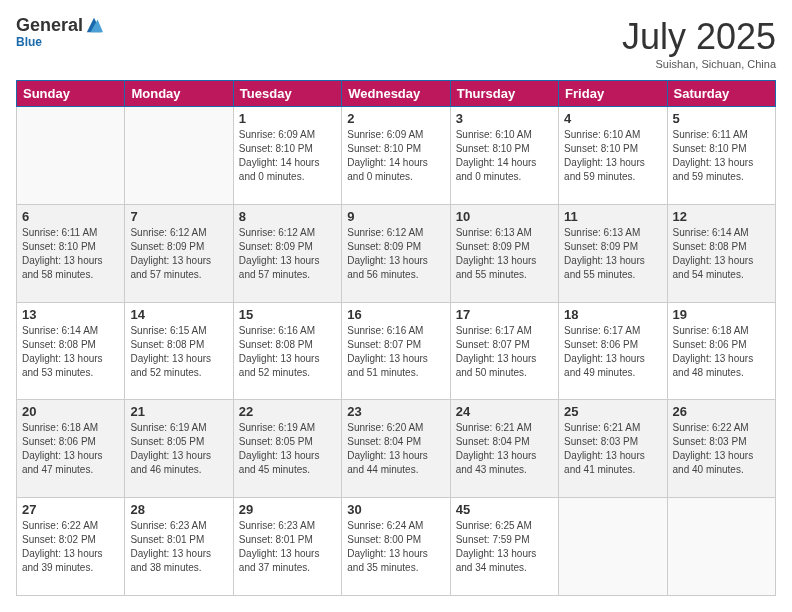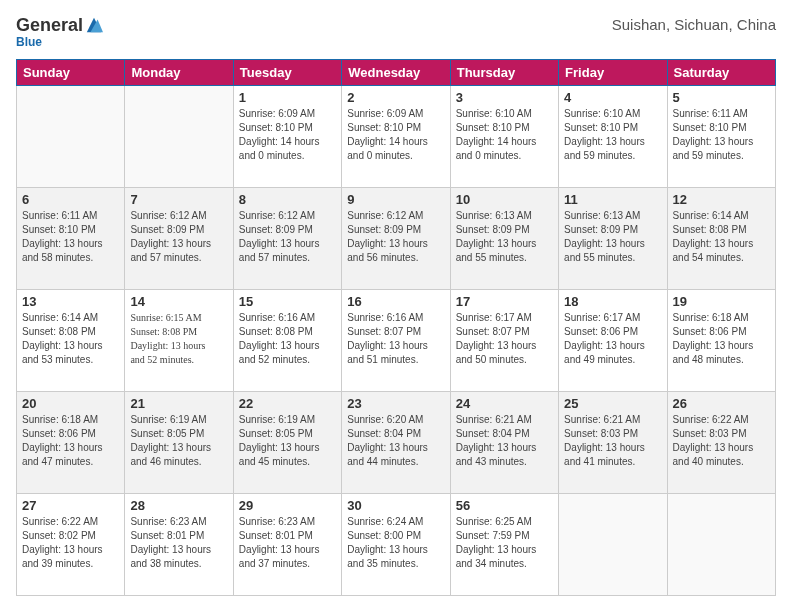--- a/index.html
+++ b/index.html
@@ -39,21 +39,21 @@
     }
     .title-block {
       text-align: right;
     }
     .month-title {
       font-size: 36px;
       color: #333;
       font-weight: normal;
     }
     .location {
-      font-size: 15px;
+      font-size: 11px;
       color: #555;
     }
     .calendar {
       flex: 1;
       border: 1px solid #ccc;
       border-collapse: collapse;
       width: 100%;
       table-layout: fixed;
     }
     .calendar th {
@@ -103,20 +103,21 @@
           <span class="logo-text-general">General</span>
           <svg width="18" height="18" viewBox="0 0 20 20" style="margin-left:2px;margin-top:-2px;">
             <polygon points="2,18 10,2 18,18" fill="#1a6aab"></polygon>
             <polygon points="10,18 18,4 24,18" fill="#4a9fd4" transform="translate(-4,0)"></polygon>
           </svg>
         </span>
         <span class="logo-text-blue">Blue</span>
       </div>
     </div>
     <div class="title-block">
+      <div class="month-title">July 2025</div>
       <div class="location">Suishan, Sichuan, China</div>
     </div>
   </div>
 
   <table class="calendar">
     <thead>
       <tr>
       <th>Sunday</th>
           <th>Monday</th>
           <th>Tuesday</th>
@@ -220,21 +221,21 @@
         <tr>
           <td>
             <span class="day-number">13</span>
             <div class="day-info" style="white-space: pre-line;">Sunrise: 6:14 AM
 Sunset: 8:08 PM
 Daylight: 13 hours
 and 53 minutes.</div>
           </td>
           <td>
             <span class="day-number">14</span>
-            <div class="day-info" style="white-space: pre-line; font-family: Liberation Serif, serif;">Sunrise: 6:15 AM
+            <div class="day-info" style="white-space: pre-line;">Sunrise: 6:15 AM
 Sunset: 8:08 PM
 Daylight: 13 hours
 and 52 minutes.</div>
           </td>
           <td>
             <span class="day-number">15</span>
             <div class="day-info" style="white-space: pre-line;">Sunrise: 6:16 AM
 Sunset: 8:08 PM
 Daylight: 13 hours
 and 52 minutes.</div>
@@ -342,21 +343,21 @@
 and 37 minutes.</div>
           </td>
           <td>
             <span class="day-number">30</span>
             <div class="day-info" style="white-space: pre-line;">Sunrise: 6:24 AM
 Sunset: 8:00 PM
 Daylight: 13 hours
 and 35 minutes.</div>
           </td>
           <td>
-            <span class="day-number">56</span>
+            <span class="day-number">45</span>
             <div class="day-info" style="white-space: pre-line;">Sunrise: 6:25 AM
 Sunset: 7:59 PM
 Daylight: 13 hours
 and 34 minutes.</div>
           </td>
           <td class="empty"></td>
           <td class="empty"></td>
         </tr>
       </tbody>
   </table>

